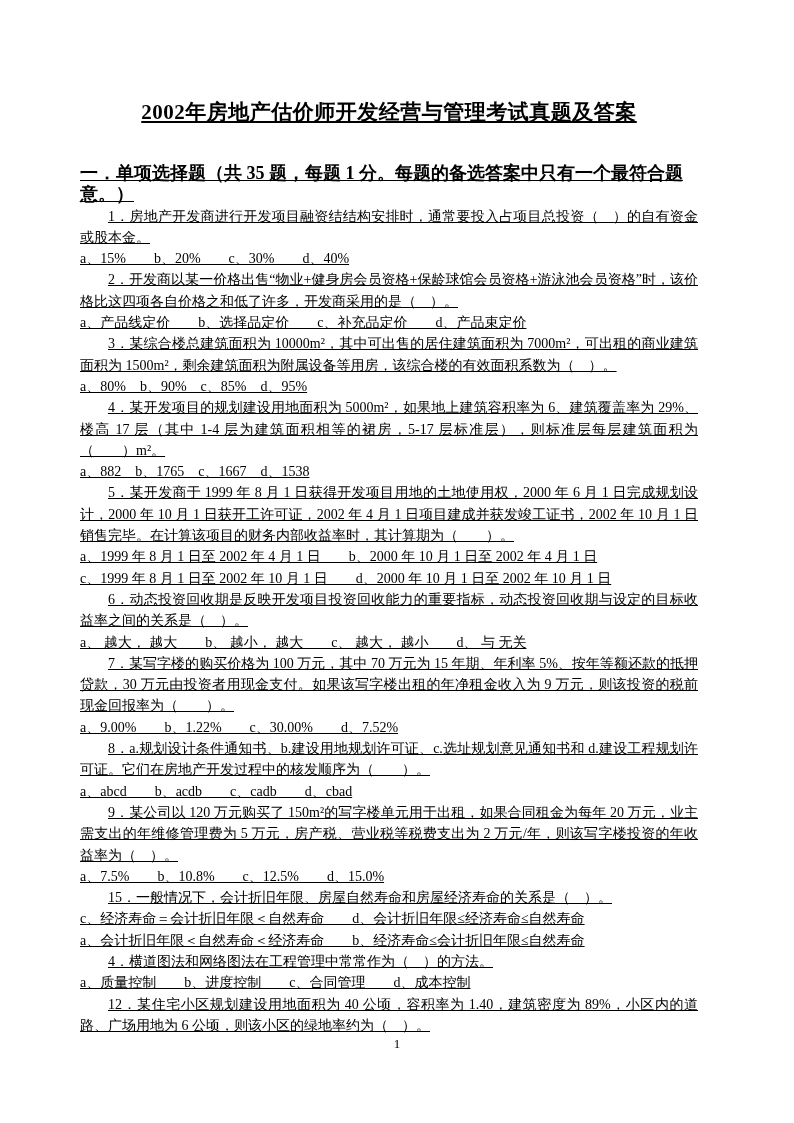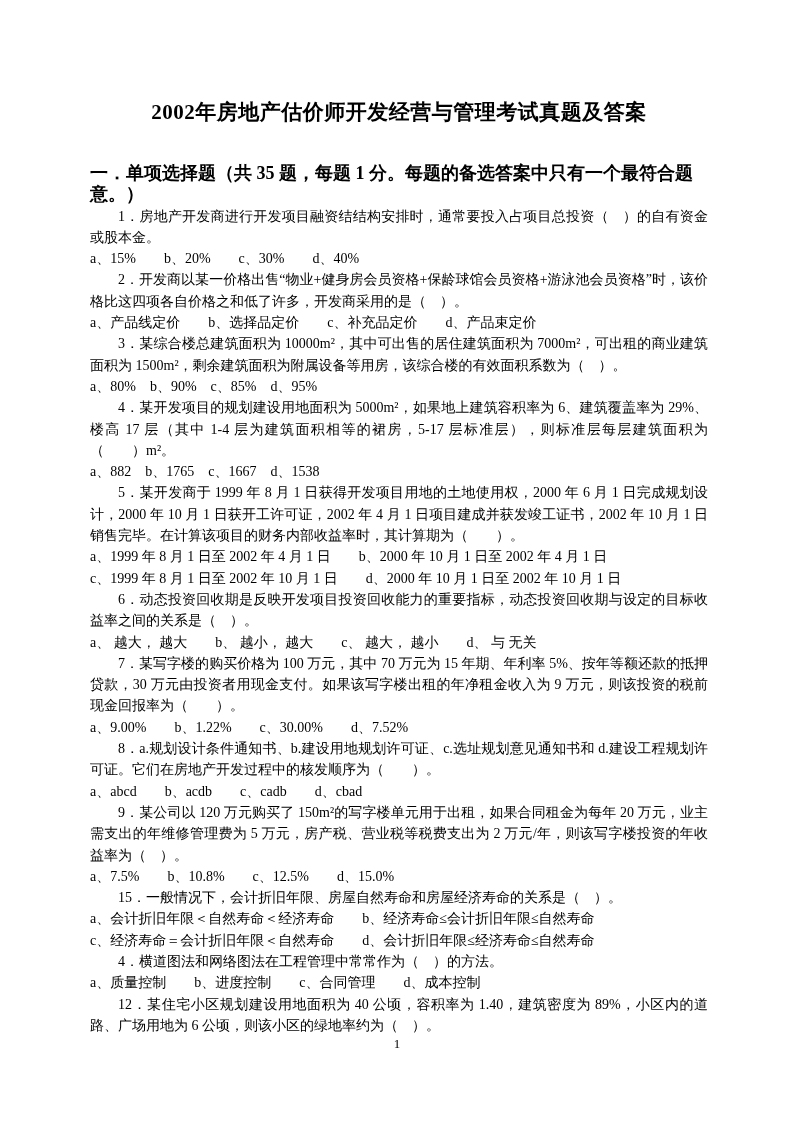--- a/index.html
+++ b/index.html
@@ -7,23 +7,24 @@
     position: relative;
     width: 794px;
     height: 1123px;
     background: #ffffff;
     color: #000000;
     font-family: "Liberation Serif", "DejaVu Serif", serif;
     overflow: hidden;
   }
   .content {
     position: absolute;
-    left: 90px;
+    left: 80px;
     top: 97px;
     width: 618px;
+    text-decoration: underline;
   }
   .doc-title {
     margin: 0;
     font-size: 21px;
     line-height: 30px;
     font-weight: 700;
     text-align: center;
     letter-spacing: 0.5px;
   }
   .section-heading {
@@ -100,22 +101,22 @@
       <p class="opts">a、abcd　　b、acdb　　c、cadb　　d、cbad</p>
     </div>
 
     <div class="q">
       <p class="stem">9．某公司以 120 万元购买了 150m²的写字楼单元用于出租，如果合同租金为每年 20 万元，业主需支出的年维修管理费为 5 万元，房产税、营业税等税费支出为 2 万元/年，则该写字楼投资的年收益率为（　）。</p>
       <p class="opts">a、7.5%　　b、10.8%　　c、12.5%　　d、15.0%</p>
     </div>
 
     <div class="q">
       <p class="stem">15．一般情况下，会计折旧年限、房屋自然寿命和房屋经济寿命的关系是（　）。</p>
+      <p class="opts">c、经济寿命＝会计折旧年限＜自然寿命　　d、会计折旧年限≤经济寿命≤自然寿命</p>
       <p class="opts">a、会计折旧年限＜自然寿命＜经济寿命　　b、经济寿命≤会计折旧年限≤自然寿命</p>
-      <p class="opts">c、经济寿命＝会计折旧年限＜自然寿命　　d、会计折旧年限≤经济寿命≤自然寿命</p>
     </div>
 
     <div class="q">
       <p class="stem">4．横道图法和网络图法在工程管理中常常作为（　）的方法。</p>
       <p class="opts">a、质量控制　　b、进度控制　　c、合同管理　　d、成本控制</p>
     </div>
 
     <div class="q">
       <p class="stem">12．某住宅小区规划建设用地面积为 40 公顷，容积率为 1.40，建筑密度为 89%，小区内的道路、广场用地为 6 公顷，则该小区的绿地率约为（　）。</p>
     </div>

